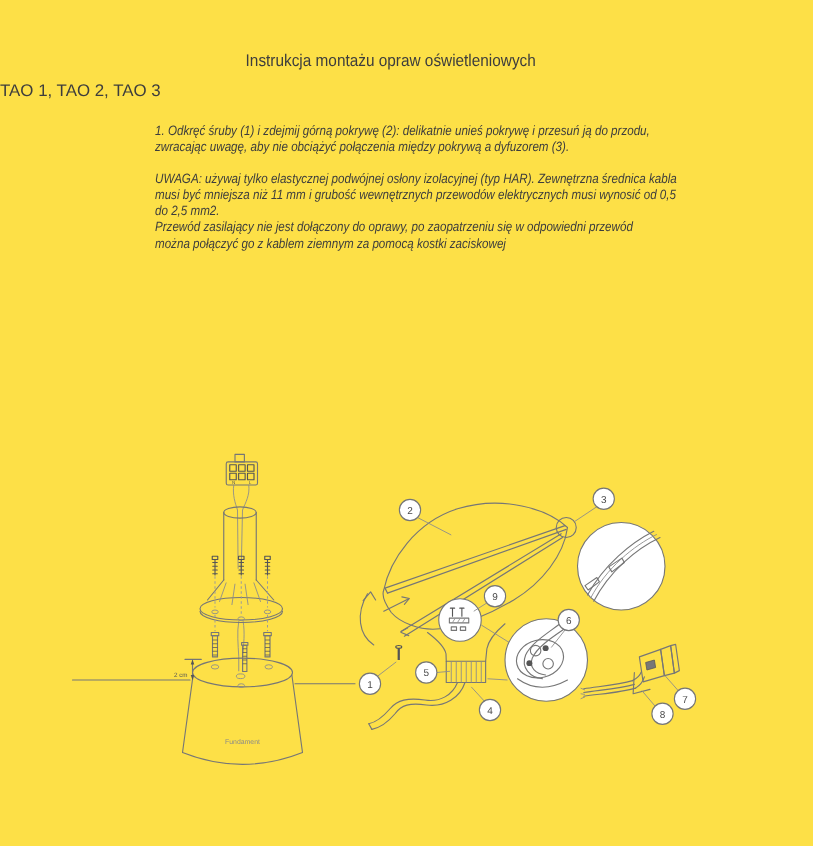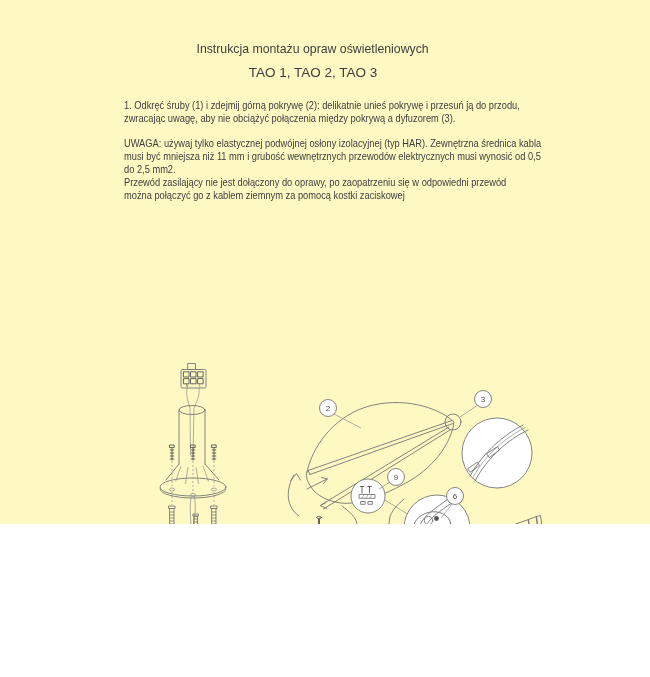--- a/index.html
+++ b/index.html
@@ -1,30 +1,30 @@
 <!DOCTYPE html>
 <html><head>
 <meta charset="utf-8">
 <style>
   html,body { margin:0; padding:0; background:#ffffff; }
   .page {
-    position:relative; width:650px; height:524px; background:#fef9c3;
+    position:relative; width:650px; height:677px; background:#fde047;
     font-family:"Liberation Sans", sans-serif; color:#3d3d3d; overflow:hidden;
   }
   .doc-title {
     position:absolute; top:41px; left:0; width:626px; text-align:center;
     font-size:13.5px; color:#3d3d3d;
   }
   .doc-title span { display:inline-block; transform:scaleX(.91); transform-origin:50% 50%; }
   .doc-subtitle {
-    position:absolute; top:65px; left:0; width:626px; text-align:center;
+    position:absolute; top:65px; left:0; width:626px; text-align:left;
     font-size:13.5px; color:#3d3d3d;
   }
   .body-text { position:absolute; left:124px; top:99px; width:470px; }
-  .para { margin:0 0 12px 0; }
+  .para { margin:0 0 12px 0;font-style:italic; }
   .line {
     font-size:10.8px; line-height:13px; white-space:nowrap; color:#3d3d3d;
     transform:scaleX(.86); transform-origin:0 50%;
   }
   svg.diagram { position:absolute; left:0; top:355px; }
   svg .ln   { fill:none; stroke:#767676; stroke-width:.9; stroke-linecap:round; stroke-linejoin:round; }
   svg .thin { fill:none; stroke:#8c8c8c; stroke-width:.7; }
   svg .dash { fill:none; stroke:#9a9a9a; stroke-width:.8; stroke-dasharray:2 2; }
   svg .dark { stroke:#555; }
   svg .callout-circle { fill:#ffffff; stroke:#767676; stroke-width:.9; }

